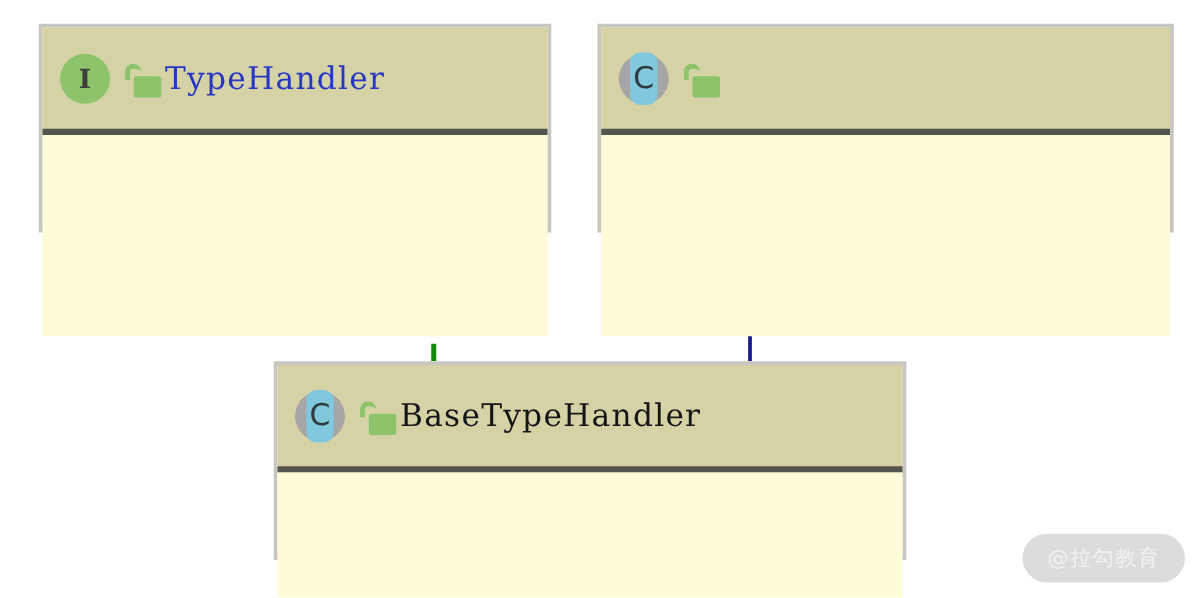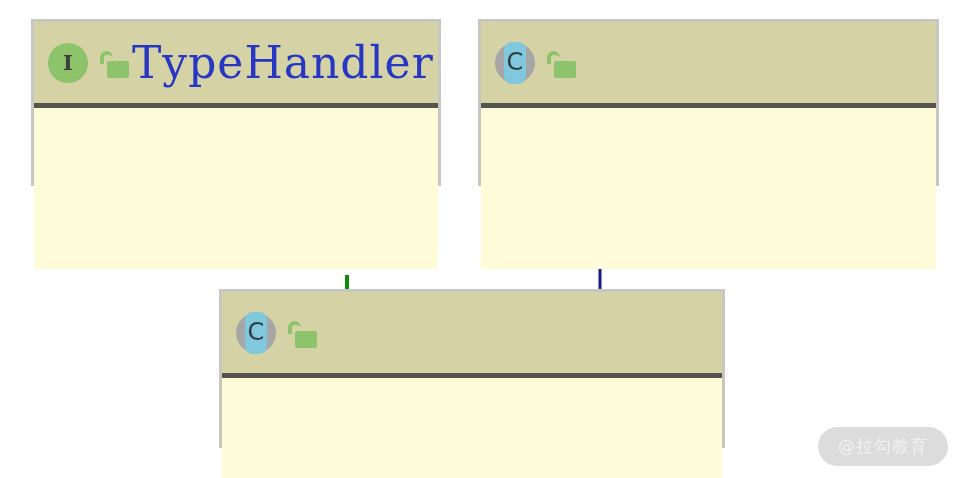--- a/index.html
+++ b/index.html
@@ -33,21 +33,21 @@
     padding-left: 12px;
   }
   .uml-body {
     background: #fdfbd8;
     height: 100%;
   }
   .uml-title {
     flex: 1;
     text-align: left;
     font-family: "DejaVu Serif", serif;
-    font-size: 44px;
+    font-size: 25px;
     letter-spacing: 1px;
     white-space: nowrap;
     padding-right: 18px;
   }
   .title-blue { color: #2637c4; }
   .title-black { color: #151515; }
 
   
   .icon-slot {
     position: relative;
@@ -195,19 +195,20 @@
       <span class="icon-slot">
         <span class="class-outer"></span>
         <span class="class-band">
           <span class="class-letter">C</span>
         </span>
       </span>
       <span class="lock-slot">
         <span class="lock-shackle"></span>
         <span class="lock-body"></span>
       </span>
+      <span class="uml-title title-black">BaseTypeHandler</span>
     </div>
     <div class="uml-body"></div>
   </div>
 
   <div class="watermark">@拉勾教育</div>
 
 </div>
 
 </body></html>

